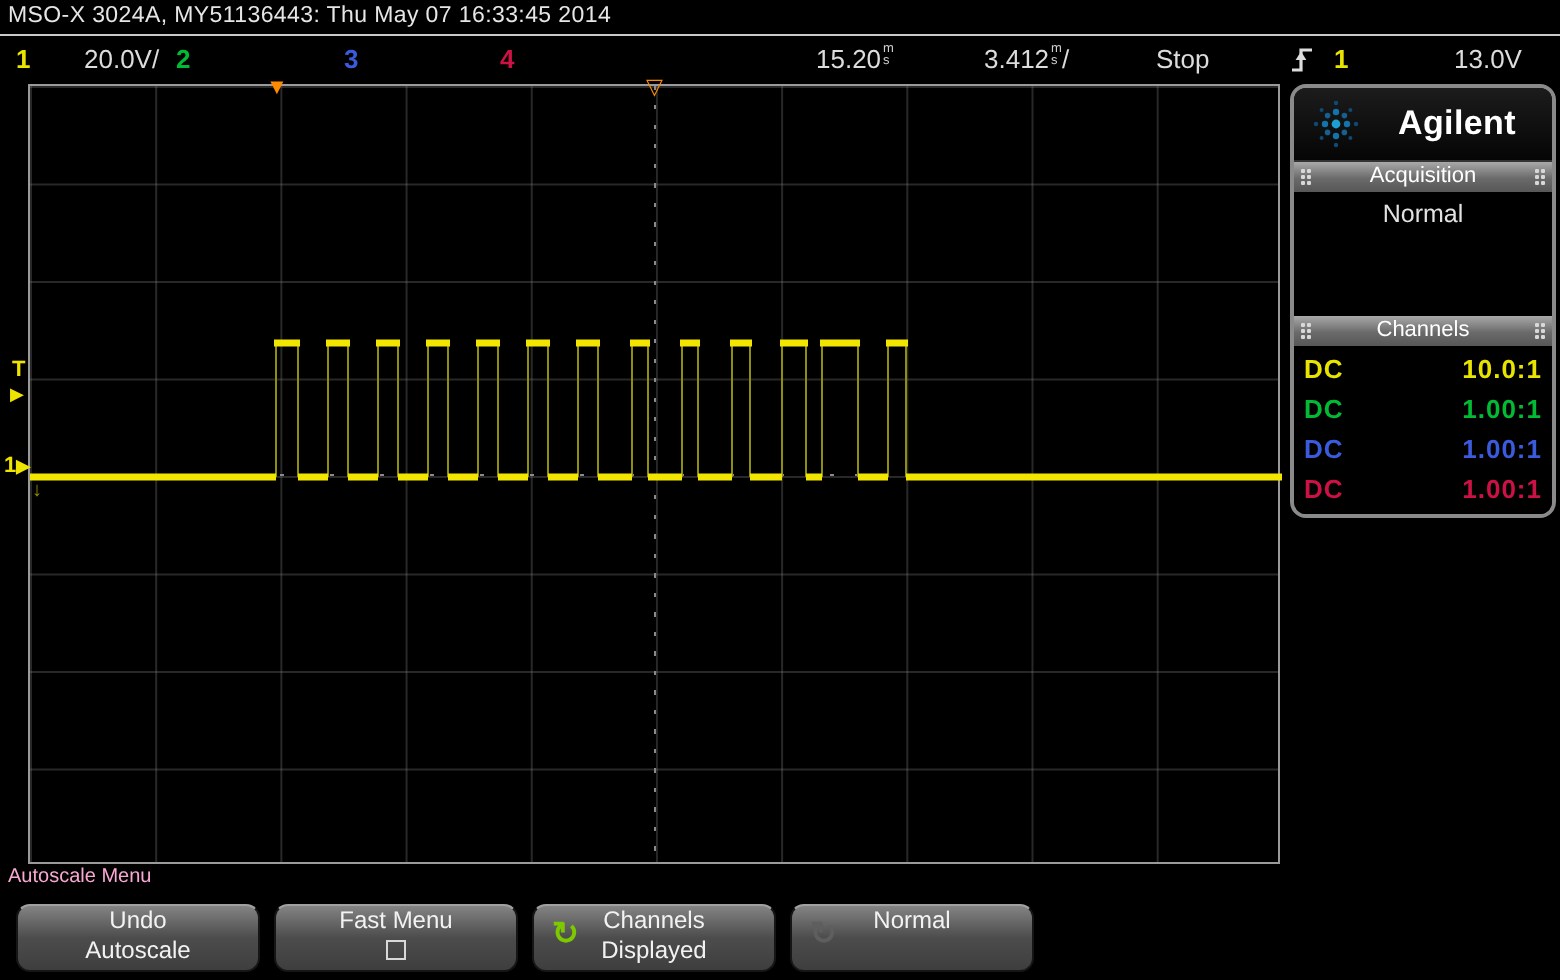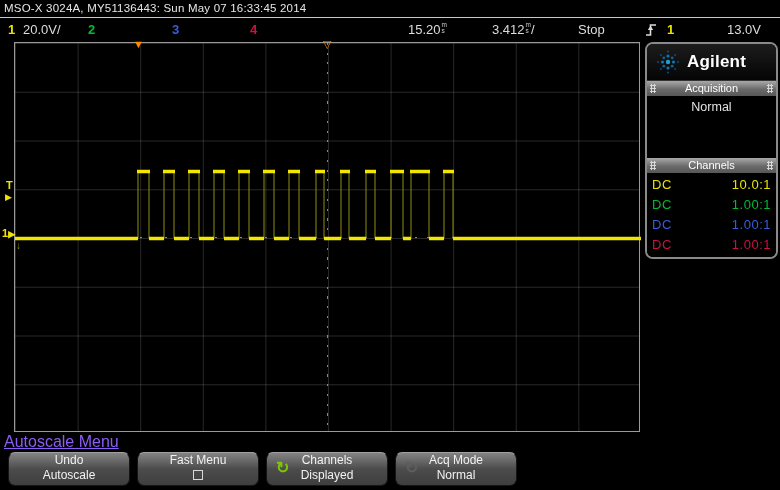--- a/index.html
+++ b/index.html
@@ -45,57 +45,57 @@
   .gnd-marker { position:absolute; left:16px; top:240px; color:#8f8f00; font-size:10px; font-weight:bold; }
   
   .side-panel {
     position:absolute; left:645px; top:42px; width:133px; height:217px;
     border:2px solid #8a8a8a; border-radius:8px; background:#000; overflow:hidden;
     display:flex; flex-direction:column;
   }
   .logo-row { height:37px; background:linear-gradient(#1c1c1c,#050505);
     display:flex; align-items:center; border-bottom:1px solid #333; }
   .logo-row svg { margin-left:6px; }
-  .brand-name { color:#fff; font-weight:bold; font-size:17px; letter-spacing:0.2px; margin-left:4px; }
+  .brand-name { color:#fff; font-weight:bold; font-size:17px; letter-spacing:0.2px; margin-left:16px; }
   .panel-header { height:15px; background:linear-gradient(#a9a9a9,#6a6a6a 55%,#575757);
     display:flex; align-items:center; justify-content:space-between; padding:0 3px; }
   .panel-header .hdr-label { color:#fff; font-size:11px; line-height:15px; }
   .grip { width:6px; height:9px;
     background-image:radial-gradient(circle at 1.5px 1.5px, #d8d8d8 1px, transparent 1.2px);
     background-size:3px 3px; }
   .acq-body { height:62px; background:#000; text-align:center; padding-top:3px; }
   .acq-line { color:#e2e2e2; font-size:12.5px; line-height:16px; }
   .ch-body { flex:1; background:#000; padding:2px 5px 0 5px; }
   .ch-row { display:flex; justify-content:space-between; height:20px;
-    font-size:13px; font-weight:normal; line-height:19px; letter-spacing:0.5px; }
-  
-  .menu-title { position:absolute; left:4px; top:433px; font-size:16px; color:#8b5cf6;text-decoration:underline; }
+    font-size:13px; font-weight:bold; line-height:19px; letter-spacing:0.5px; }
+  
+  .menu-title { position:absolute; left:4px; top:433px; font-size:10px; color:#f9a8d4; }
   .softkey {
     position:absolute; top:452px; width:122px; height:34px; border-radius:7px;
     background:linear-gradient(#838383,#4c4c4c 50%,#3e3e3e);
     border:1px solid #161616; border-top-color:#a0a0a0;
     color:#f2f2f2; font-size:12px; text-align:center; line-height:15px; padding-top:0;
   }
   .softkey .btn-icon { position:absolute; left:9px; top:7px; font-size:16px; font-weight:bold; line-height:16px; }
   .icon-green { color:#7dc800; }
   .icon-gray { color:#5e5e5e; }
   .checkbox { width:10px; height:10px; border:1px solid #d8d8d8; margin:2px auto 0 auto; background:transparent; }
 </style>
 </head>
 <body>
 
 <div class="screen">
 
   <div class="title-bar">
-    <span>MSO-X 3024A, MY51136443: Sun May 07 16:33:45 2014</span>
+    <span>MSO-X 3024A, MY51136443: Thu May 07 16:33:45 2014</span>
   </div>
 
   <div class="status-bar">
     <span class="sb-item" style="left: 8px; color: rgb(232, 228, 0);">1</span>
-    <span class="sb-item sb-white" style="left:23px">20.0V/</span>
+    <span class="sb-item sb-white" style="left:42px">20.0V/</span>
     <span class="sb-item" style="left: 88px; color: rgb(0, 187, 51);">2</span>
     <span class="sb-item" style="left: 172px; color: rgb(58, 91, 221);">3</span>
     <span class="sb-item" style="left: 250px; color: rgb(204, 17, 68);">4</span>
 
     <span class="sb-item sb-white" style="left:408px">
       <span>15.20</span><span class="unit-stack">
           <span>m</span>
           <span>s</span>
         </span>
     </span>
@@ -204,17 +204,16 @@
   </div>
 
   <div class="softkey" style="left:266px">
     <span class="btn-icon icon-green">↻</span>
     <div>Channels</div>
     <div>Displayed</div>
   </div>
 
   <div class="softkey" style="left:395px">
     <span class="btn-icon icon-gray">↻</span>
-    <div>Acq Mode</div>
     <div>Normal</div>
   </div>
 
 </div>
 
 </body></html>

